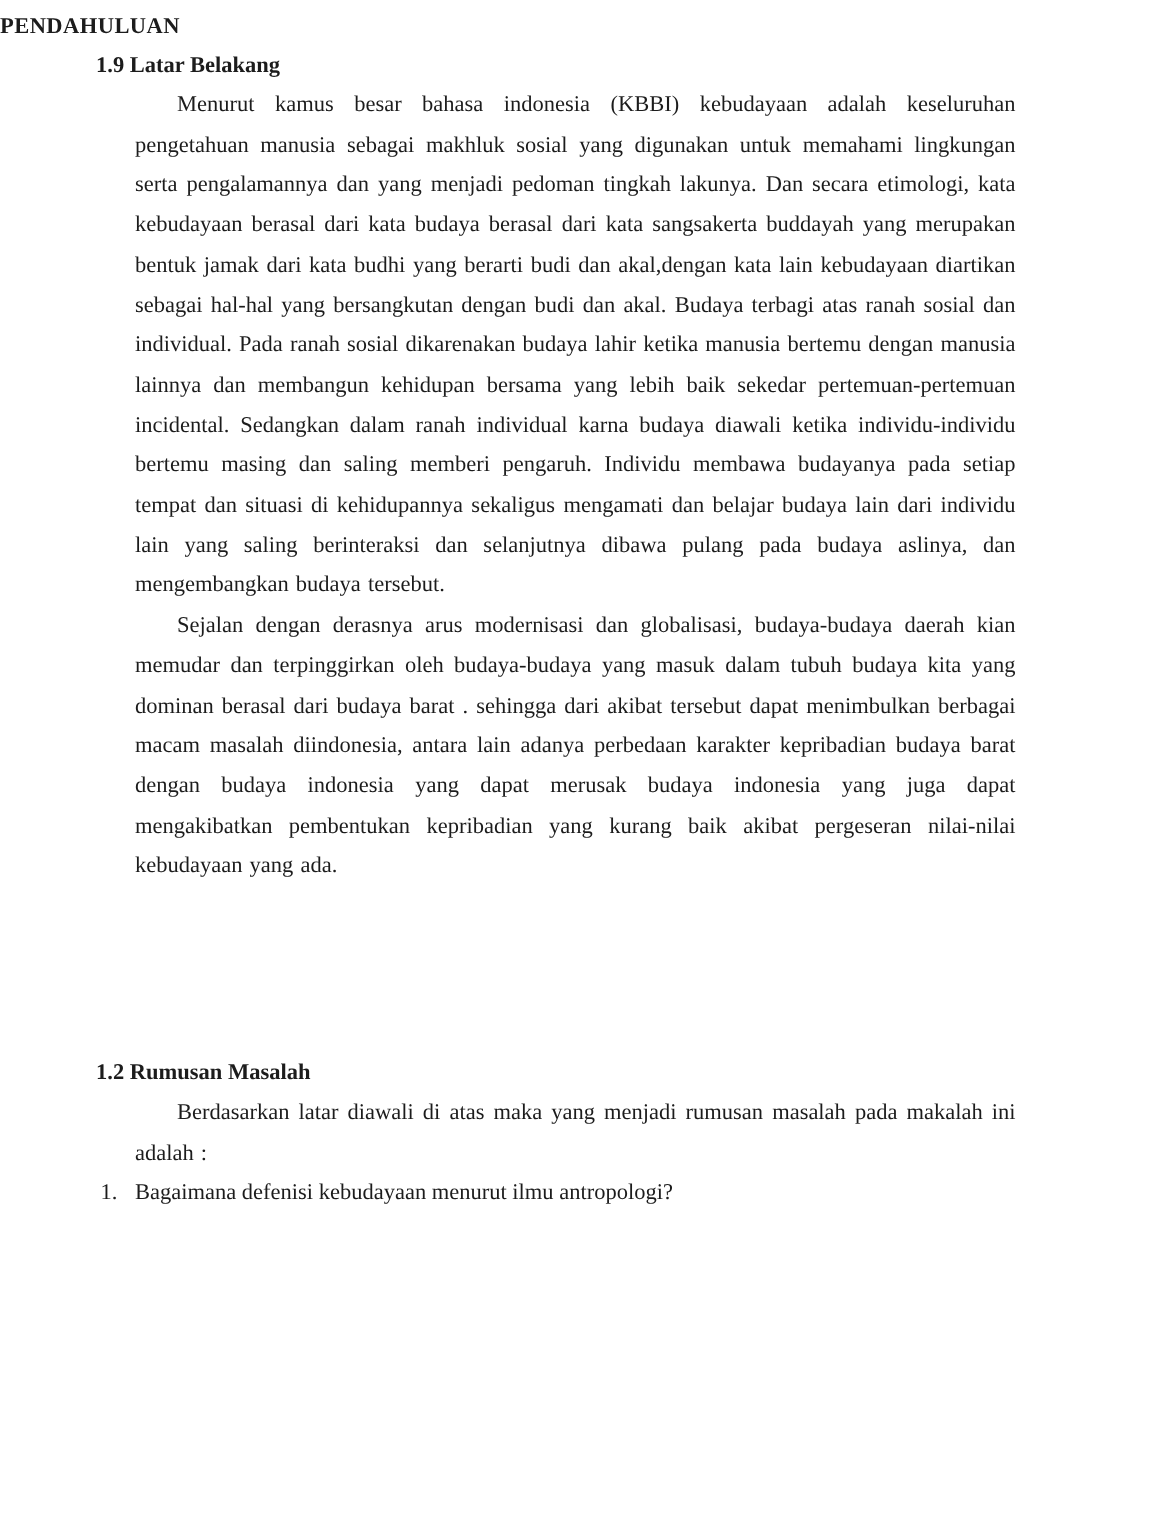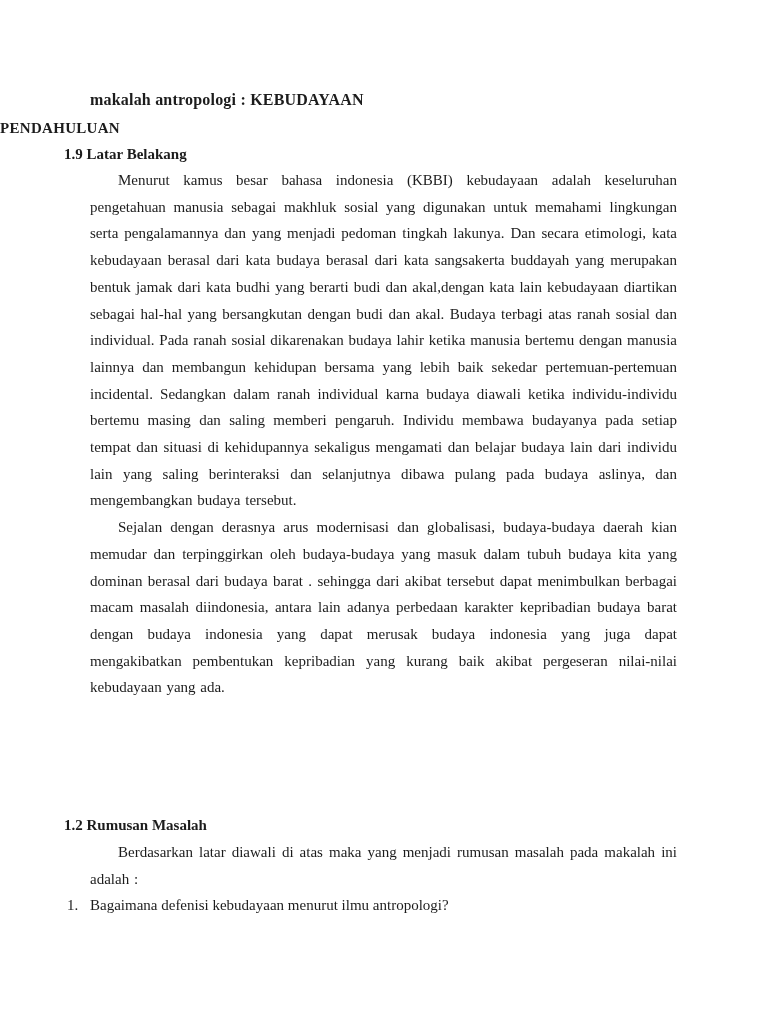--- a/index.html
+++ b/index.html
@@ -79,21 +79,20 @@
   }
   .list-item .txt {
     flex: 1;
   }
 </style>
 </head>
 <body>
 
 <div class="page">
 
-  <div class="doc-title">makalah antropologi : KEBUDAYAAN</div>
 
 
   <div class="chapter-title">PENDAHULUAN</div>
 
   <div class="section-heading">1.9 Latar Belakang</div>
 
   <div class="body-block">
     <p>Menurut kamus besar bahasa indonesia (KBBI) kebudayaan adalah keseluruhan pengetahuan manusia sebagai makhluk sosial yang digunakan untuk memahami lingkungan serta pengalamannya dan yang menjadi pedoman tingkah lakunya. Dan secara etimologi, kata kebudayaan berasal dari kata budaya berasal dari kata sangsakerta buddayah yang merupakan bentuk jamak dari kata budhi yang berarti budi dan akal,dengan kata lain kebudayaan diartikan sebagai hal-hal yang bersangkutan dengan budi dan akal. Budaya terbagi atas ranah sosial dan individual. Pada ranah sosial dikarenakan budaya lahir ketika manusia bertemu dengan manusia lainnya dan membangun kehidupan bersama yang lebih baik sekedar pertemuan-pertemuan incidental. Sedangkan dalam ranah individual karna budaya diawali ketika individu-individu bertemu masing dan saling memberi pengaruh.  Individu membawa budayanya pada setiap tempat dan situasi di kehidupannya sekaligus mengamati dan belajar budaya lain dari individu lain yang saling berinteraksi dan selanjutnya dibawa pulang pada budaya aslinya, dan mengembangkan budaya tersebut.</p>
     <p>Sejalan dengan derasnya arus modernisasi dan globalisasi, budaya-budaya daerah kian memudar dan terpinggirkan oleh budaya-budaya yang masuk dalam tubuh budaya kita yang dominan berasal dari budaya barat . sehingga dari akibat tersebut dapat menimbulkan berbagai macam masalah diindonesia, antara lain adanya perbedaan karakter kepribadian budaya barat dengan budaya indonesia yang dapat merusak budaya indonesia yang juga dapat mengakibatkan pembentukan kepribadian yang kurang baik akibat pergeseran nilai-nilai kebudayaan yang ada.</p>
   </div>

